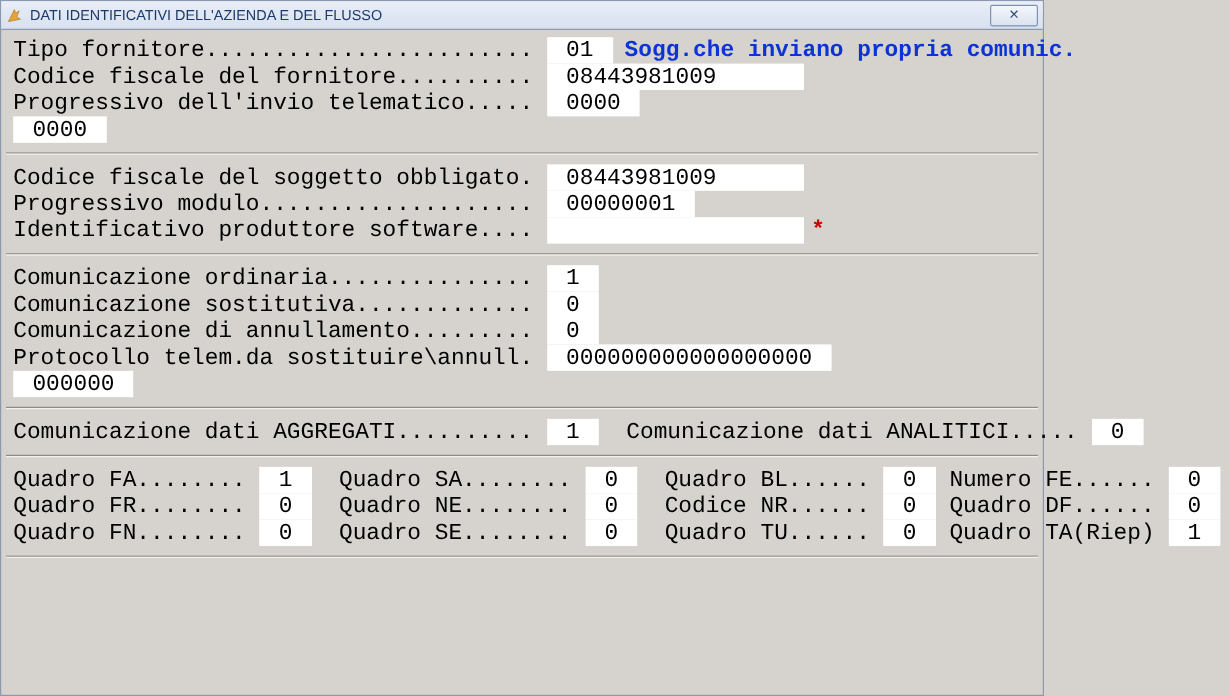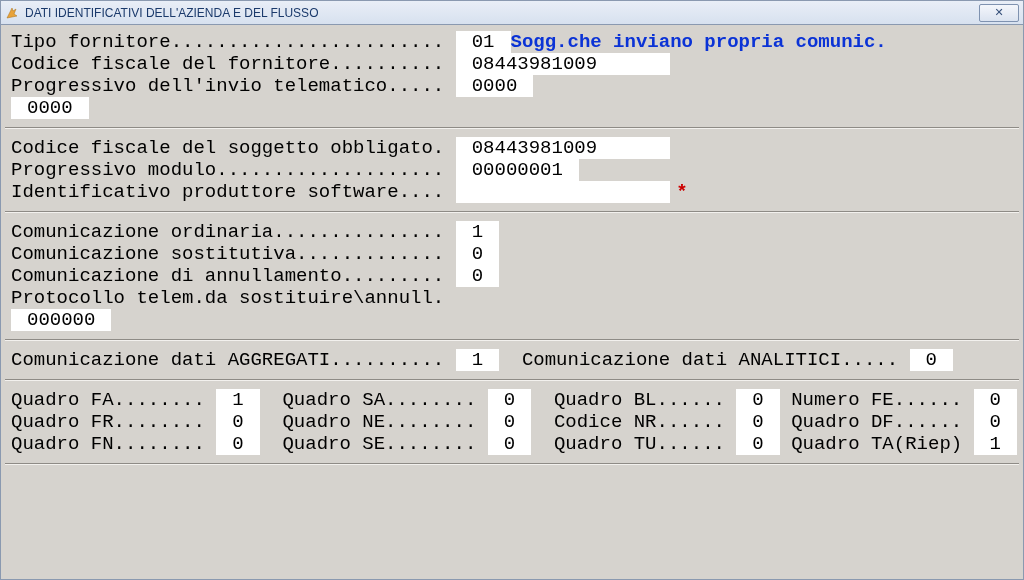--- a/index.html
+++ b/index.html
@@ -6,21 +6,21 @@
   html, body { margin: 0; padding: 0; }
   body {
     width: 1024px;
     height: 580px;
     background: #d6d3ce;
     font-family: "Courier New", monospace;
     font-size: 19px;
     overflow: hidden;
   }
   .window {
-    width: 1024px;
+    width: 870px;
     height: 580px;
     border: 1px solid #8a99b0;
     background: #d6d3ce;
     display: flex;
     flex-direction: column;
   }
   .titlebar {
     height: 24px;
     background: linear-gradient(#e9eef7, #d7e1ef);
     border-bottom: 1px solid #8a99b0;
@@ -53,21 +53,21 @@
     color: #000;
   }
   .row { display: flex; align-items: center; line-height: 22px; white-space: pre; }
   .label { }
   .val {
     background: #ffffff;
     display: inline-block;
     padding: 0 16px;
     min-height: 20px;
   }
-  .desc { color: #0b33d6; font-weight: bold; }
+  .desc { color: #0b33d6; font-weight: bold; margin-left: 10px; }
   .req { color: #cc0000; margin-left: 6px; font-weight: bold; }
   hr.sep {
     border: none;
     border-top: 1px solid #8e8b86;
     border-bottom: 1px solid #f3f1ee;
     margin: 8px -6px;
   }
   .quadri { }
   .qrow { display: flex; line-height: 22px; white-space: pre; }
   .qcell { display: flex; }
@@ -134,20 +134,21 @@
     <div class="row">
       <span class="label">Comunicazione sostitutiva............. </span>
       <span class="val">0</span>
     </div>
     <div class="row">
       <span class="label">Comunicazione di annullamento......... </span>
       <span class="val">0</span>
     </div>
     <div class="row">
       <span class="label">Protocollo telem.da sostituire\annull. </span>
+      <span class="val">000000000000000000</span>
     </div>
     <div class="row">
       <span class="val">000000</span>
     </div>
 
     <hr class="sep">
 
     <div class="row">
       <span class="label">Comunicazione dati AGGREGATI.......... </span>
       <span class="val">1</span>

